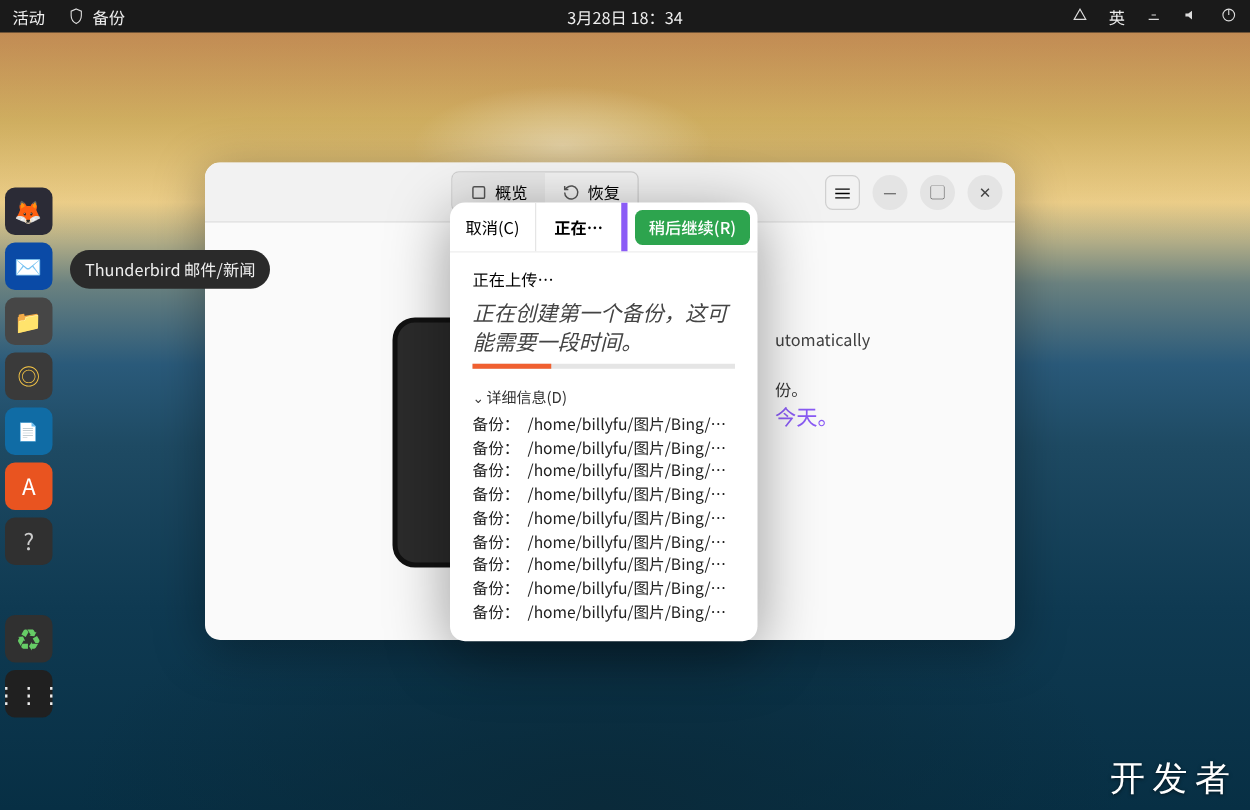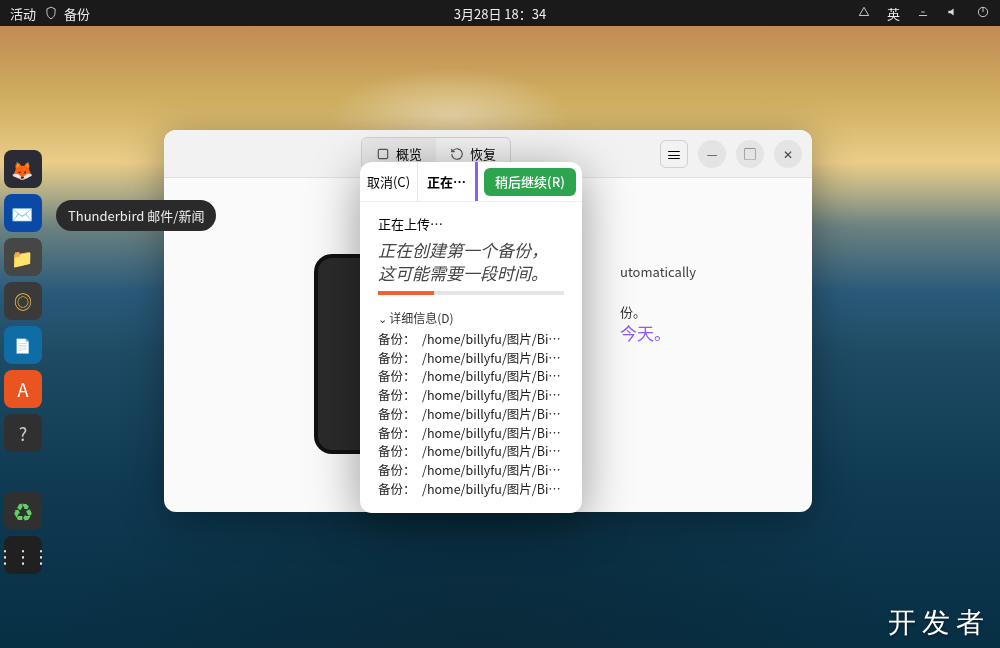--- a/index.html
+++ b/index.html
@@ -21,21 +21,21 @@
     .wave { position:absolute; left:0; right:0; bottom:0; height:260px;
       background: radial-gradient(ellipse 600px 300px at 48% 100%, #0a2a3a 0%, transparent 70%);
       pointer-events:none; }
 
     
     .topbar {
       position: absolute; top:0; left:0; right:0; height:26px;
       background: #1a1a1a; color:#eee; display:flex; align-items:center;
       font-size:13px; padding:0 10px; z-index:100;
     }
-    .topbar .left { display:flex; align-items:center; gap:8px; }
+    .topbar .left { display:flex; align-items:center; gap:18px; }
     .topbar .center { position:absolute; left:50%; transform:translateX(-50%); }
     .topbar .right { margin-left:auto; display:flex; align-items:center; gap:16px; }
     .topbar .app { display:flex; align-items:center; gap:6px; }
     .topbar svg { width:14px; height:14px; fill:none; stroke:#ddd; stroke-width:1.5; }
 
     
     .dock {
       position:absolute; left:4px; top:150px; width:40px;
       display:flex; flex-direction:column; gap:6px; z-index:50;
     }
@@ -87,33 +87,33 @@
       position:absolute; left:150px; top:124px; width:110px; height:200px;
       background:#2b2b2b; border-radius:18px; border:4px solid #111;
     }
     .back-text { position:absolute; left:456px; width:250px; }
     .back-line1 { top:132px; color:#404040; font-size:13px; }
     .back-line2 { top:172px; color:#333; font-size:13px; }
     .back-line3 { top:190px; color:#8b5cf6; font-size:17px; }
 
     
     .dialog {
-      position:absolute; left:360px; top:162px; width:222px;
+      position:absolute; left:360px; top:162px; width:246px;
       background:#fff; border-radius:12px; box-shadow:0 10px 50px rgba(0,0,0,0.4);
       z-index:70; overflow:hidden;
     }
     .dialog-head {
       display:flex; border-bottom:1px solid #eee; height:40px; align-items:center;
     }
     .dialog-head .db {
       flex:1; display:flex; align-items:center; justify-content:center; height:100%;
       font-size:13px;
     }
     .dialog-head .db.cancel { border-right:1px solid #e5e5e5; }
-    .dialog-head .db.title { font-weight:600; border-right:3px solid #8b5cf6; }
+    .dialog-head .db.title { font-weight:600; border-right:5px solid #8b5cf6; }
     .dialog-head .db.resume {
       background:#2da44e; color:#fff; font-weight:500; border-radius:6px;
       margin:5px 6px; height:28px; flex:0 0 92px;
     }
     .dialog-body { padding:12px 18px 14px; font-size:13px; }
     .upload-label { font-size:13px; margin-bottom:6px; }
     .first-backup { font-style:italic; color:#444; font-size:17px; margin-bottom:6px; line-height:1.35; }
     .progress { height:4px; background:#f06030; width:30%; margin-bottom:14px; }
     .prog-track { height:4px; background:#e5e5e5; margin-bottom:14px; position:relative; }
     .prog-track .progress { position:absolute; top:0; left:0; margin:0; }

